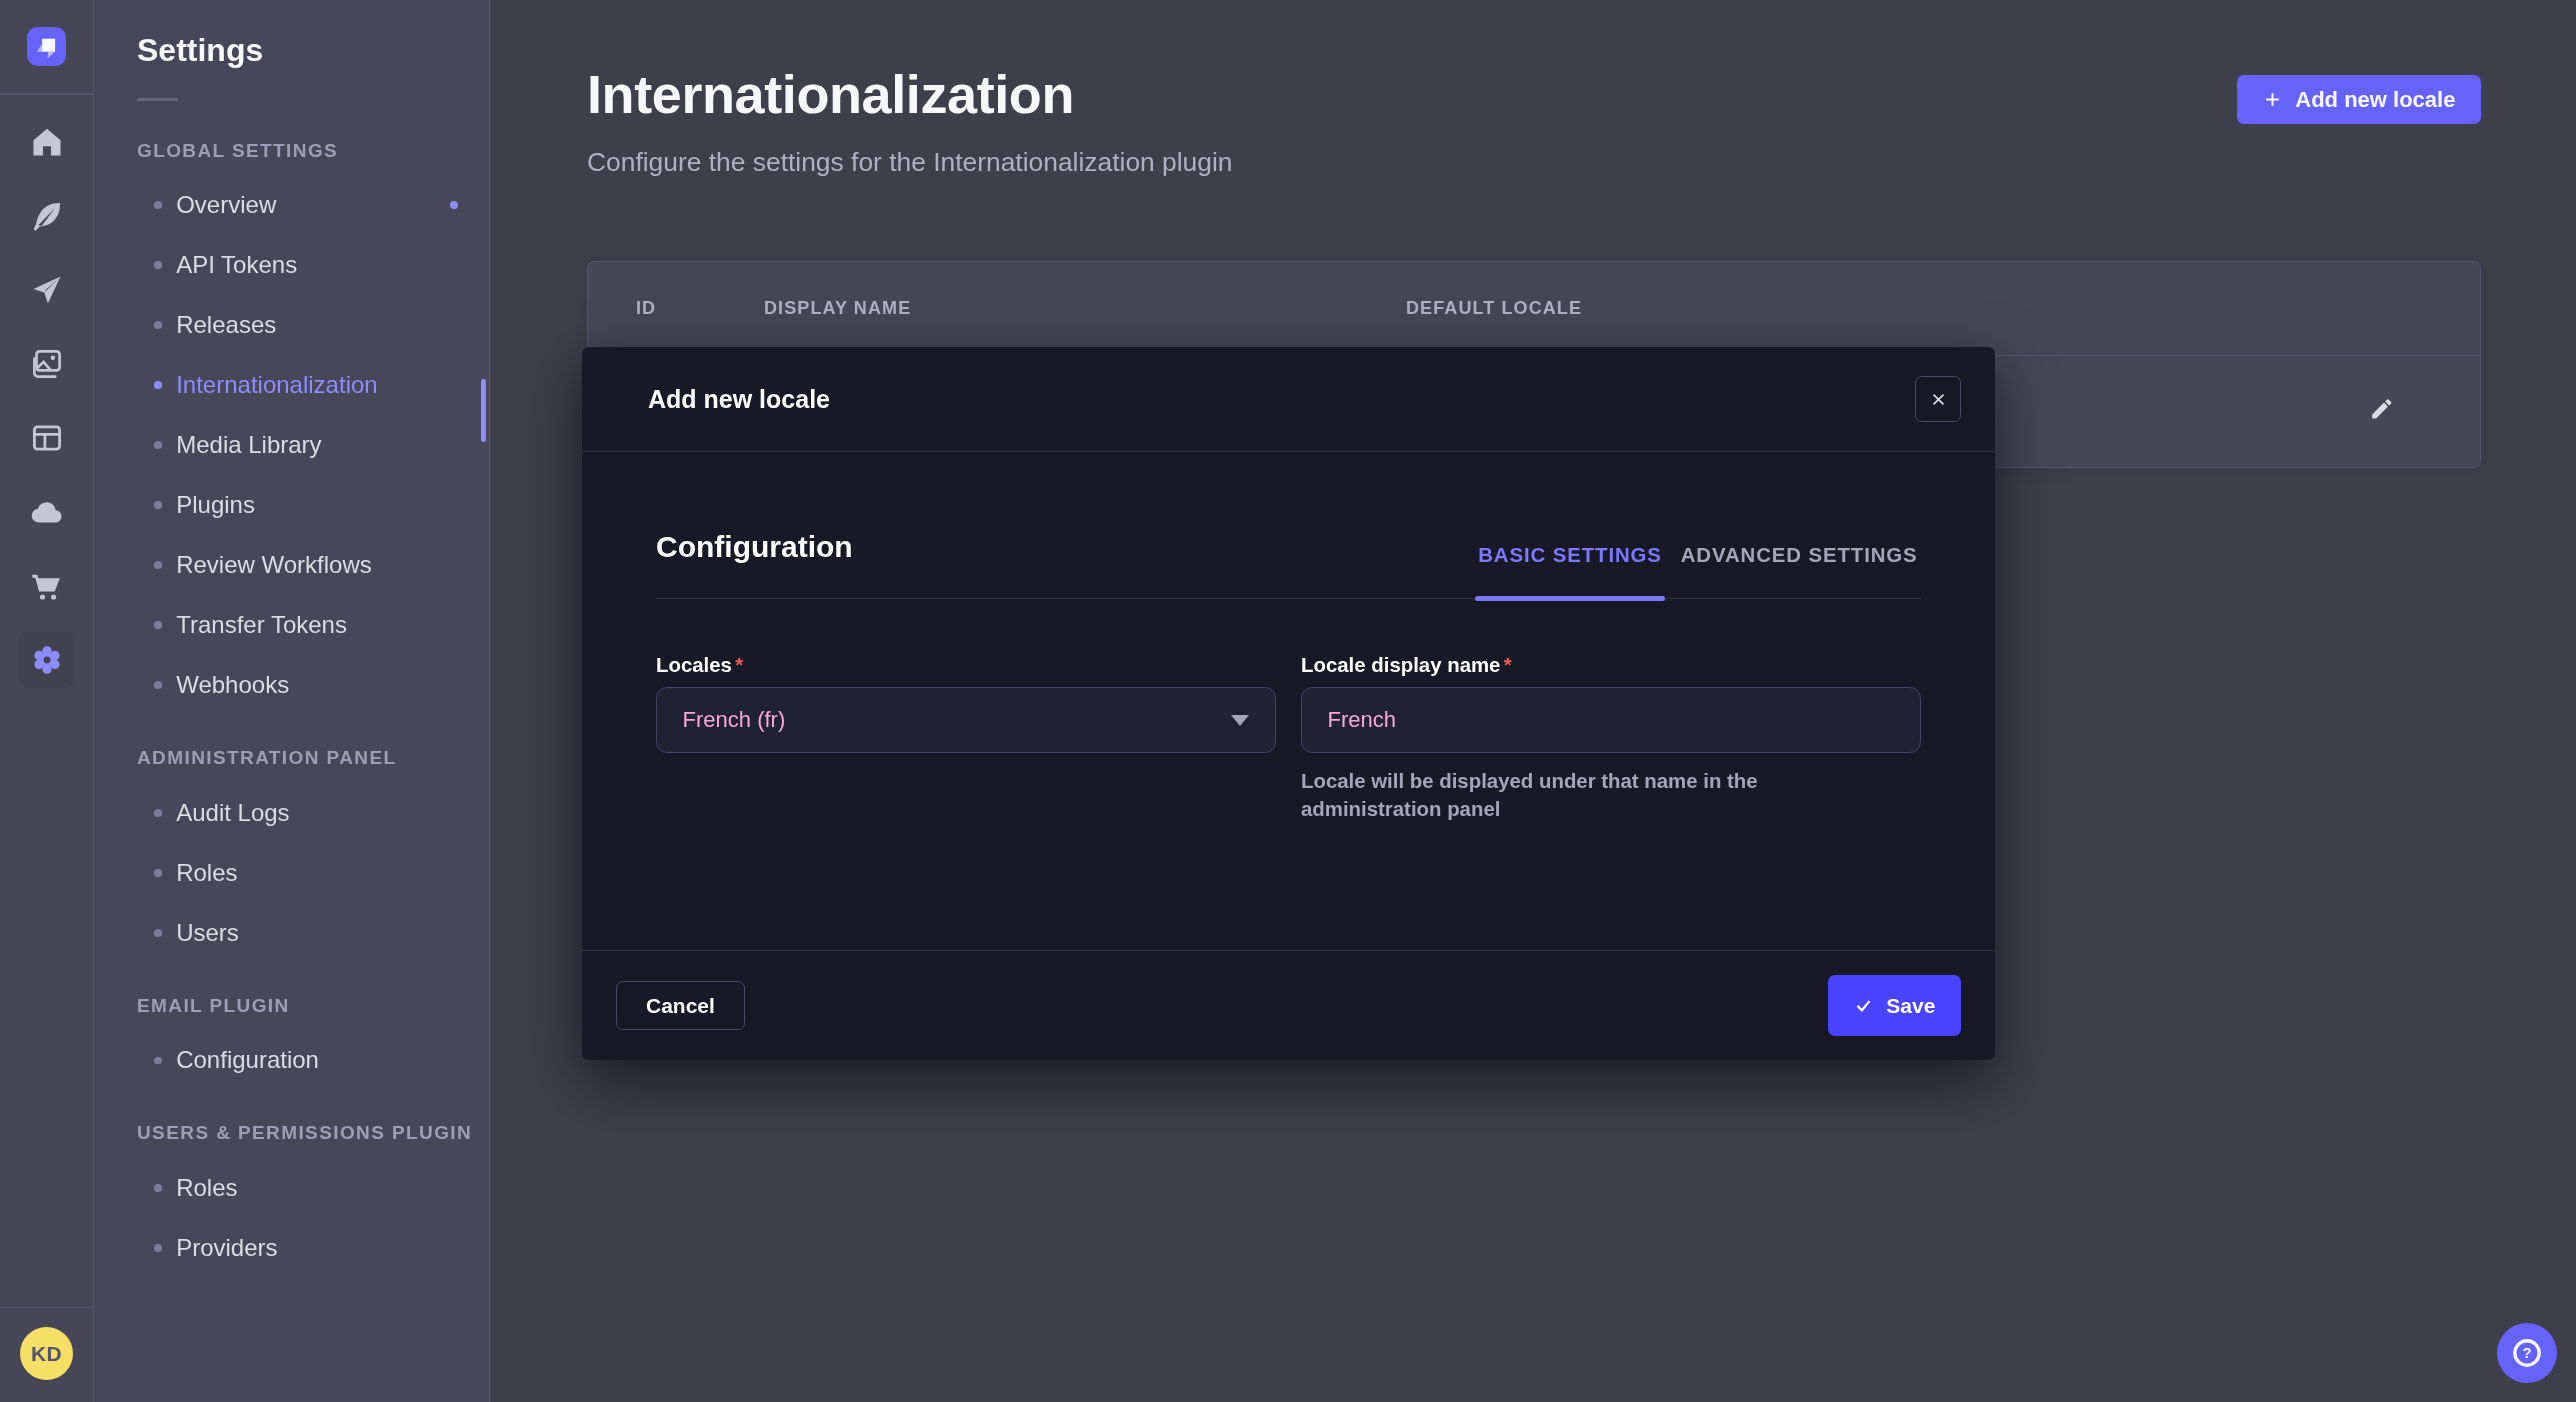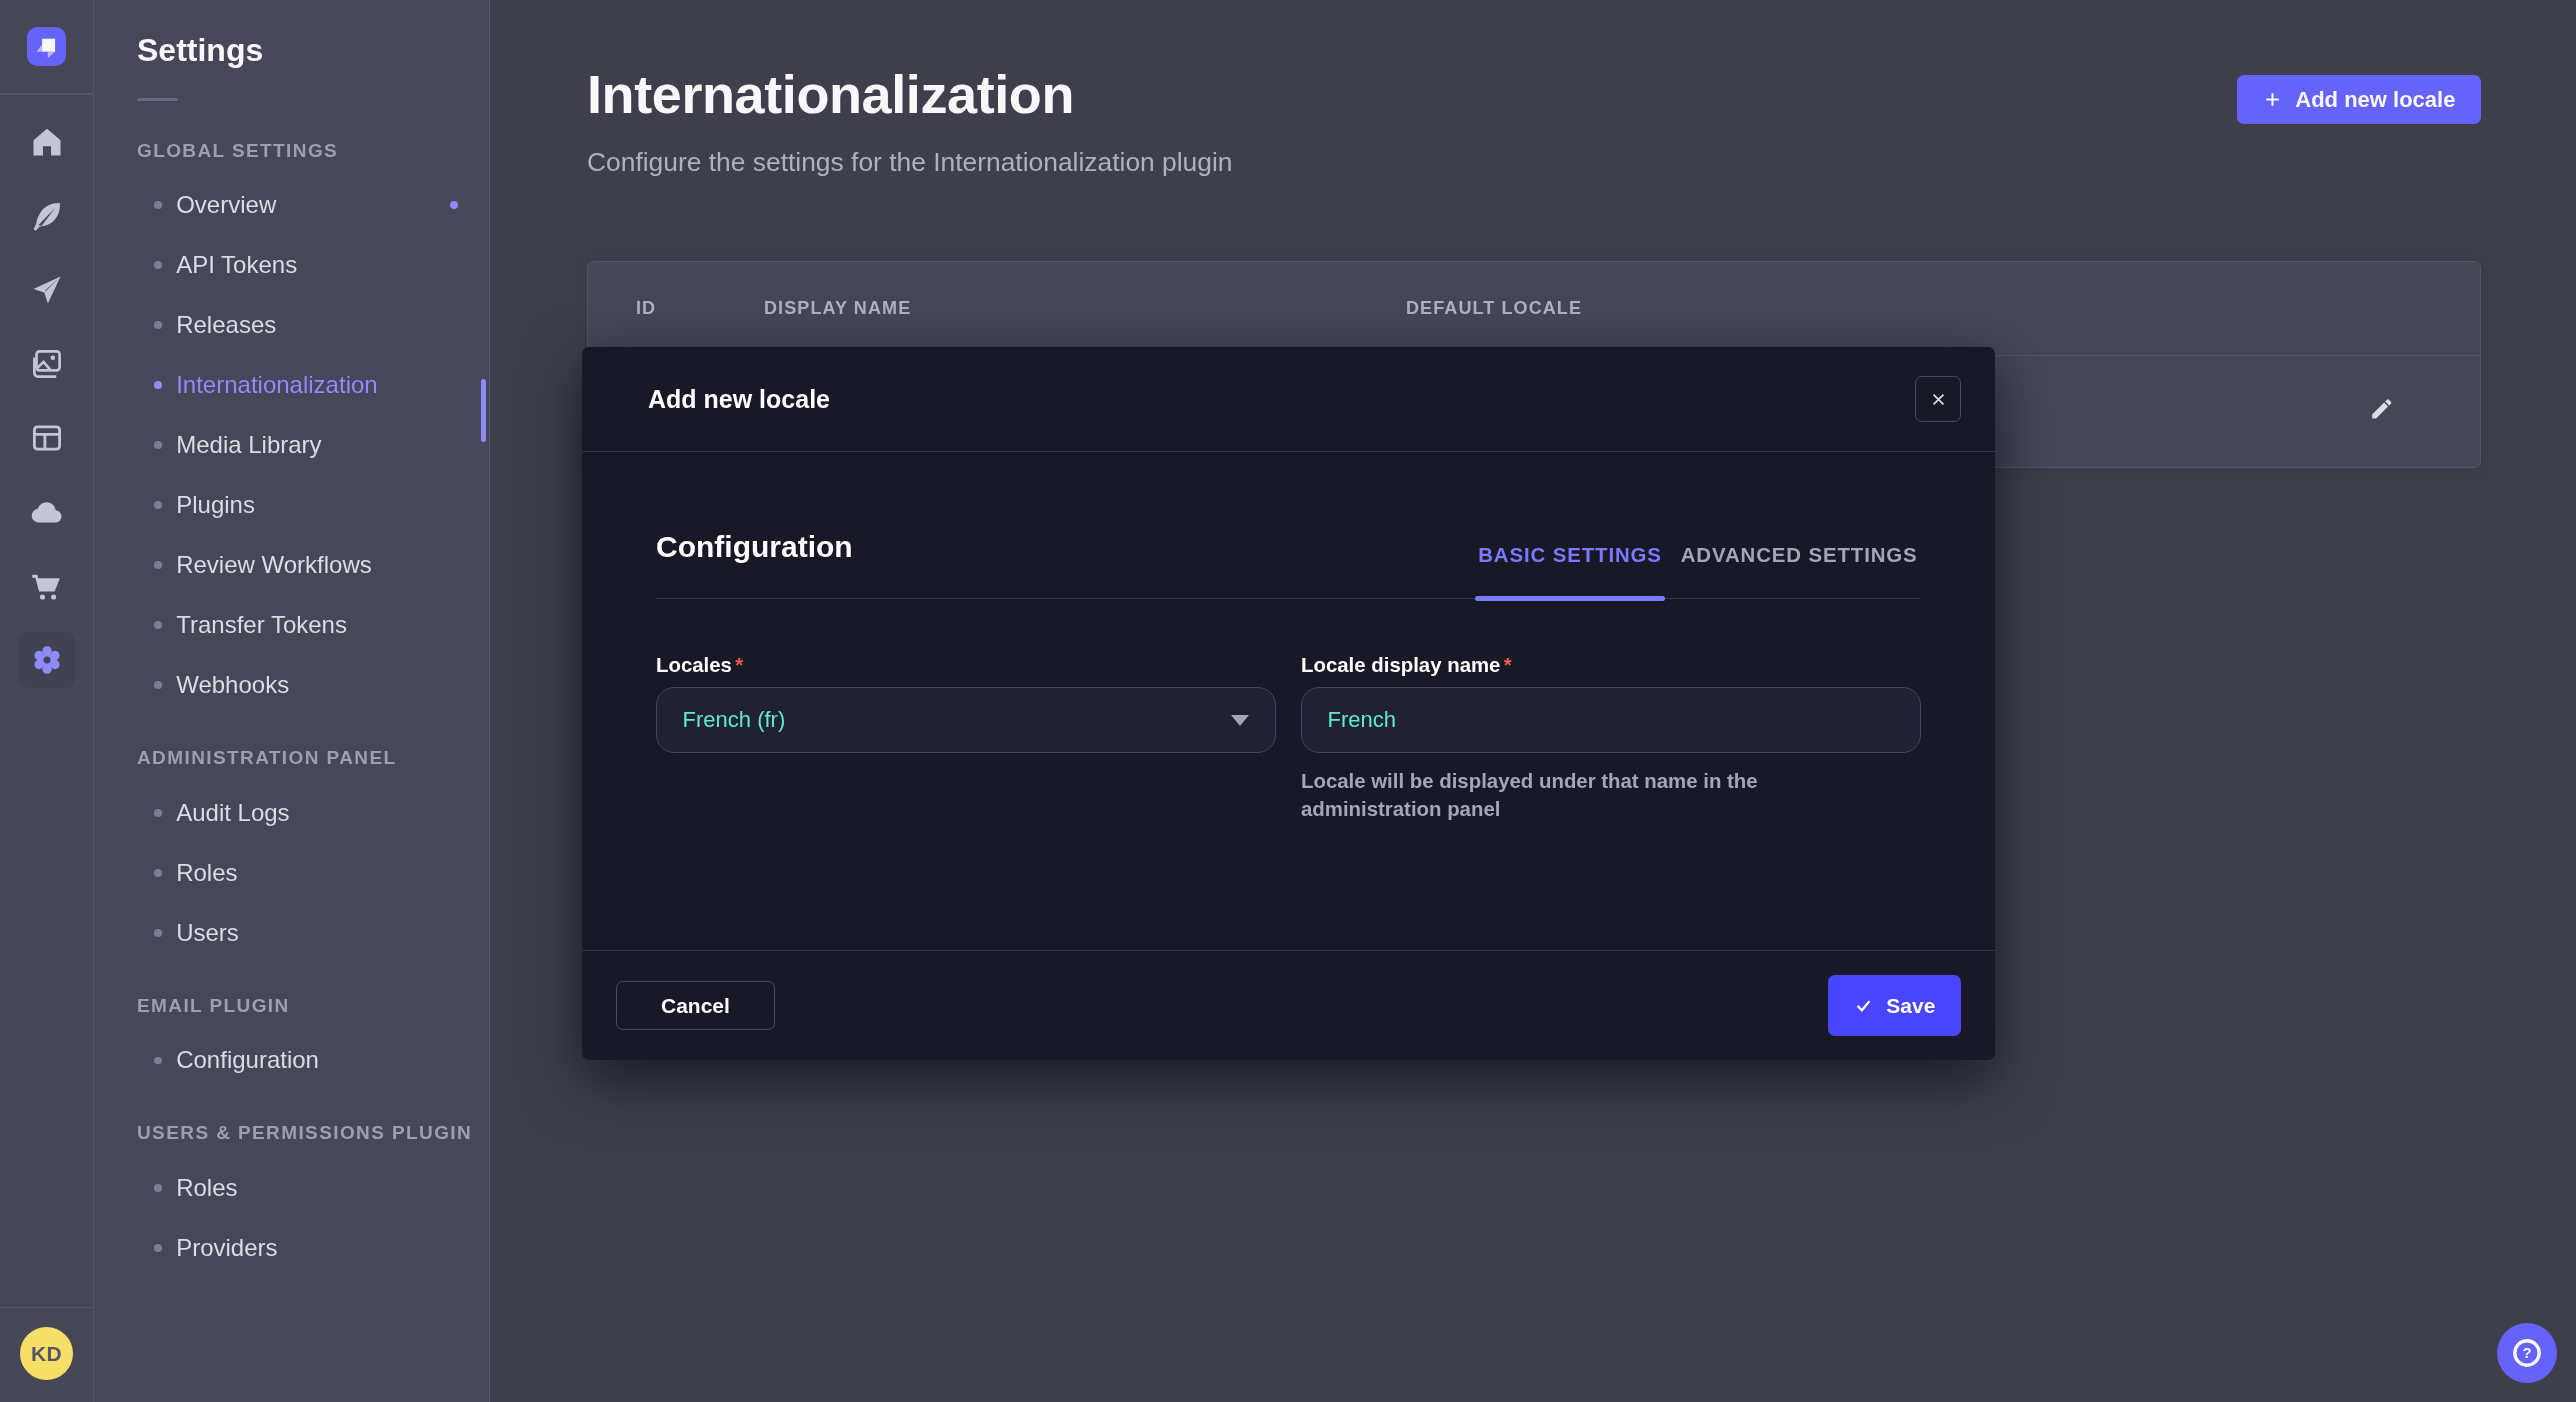--- a/index.html
+++ b/index.html
@@ -126,34 +126,34 @@
   .tab.active { color:#7b79ff; }
   .tab.active::after {
     content:""; position:absolute; left:0; right:0; bottom:-3.4px; height:5.1px;
     background:#7b79ff; border-radius:2.6px;
   }
   .fields-row { display:grid; grid-template-columns:1fr 1fr; column-gap:25px; margin-top:55px; }
   .f-label { font-size:20.4px; font-weight:600; }
   .req { color:#ee5e52; margin-left:3.4px; }
   .field {
     margin-top:10.2px; height:66px; background:#212134; border:1.7px solid #42426b;
-    border-radius:18px; display:flex; align-items:center; padding:0 25.6px;
-    font-size:22px; color:#5eead4; width:100%;
+    border-radius:11px; display:flex; align-items:center; padding:0 25.6px;
+    font-size:22px; color:#f9a8d4; width:100%;
   }
   .select { justify-content:space-between; cursor:pointer; }
   .chev { width:0; height:0; border-left:9.4px solid transparent; border-right:9.4px solid transparent;
     border-top:11px solid #a5a5ba; }
   input.field { font-family:inherit; outline:none; }
   .hint { margin-top:13.6px; font-size:20.4px; line-height:28px; color:#a5a5ba; max-width:588px;font-weight:bold; }
   .modal-foot {
     height:110px; flex-shrink:0; border-top:1.7px solid #32324d;
     display:flex; align-items:center; justify-content:space-between; padding:0 34px;
   }
   .btn-ghost {
-    height:49px; padding:0 44px; background:#181826; border:1.7px solid #4a4a6a; border-radius:6.8px;
+    height:49px; padding:0 29px; background:#181826; border:1.7px solid #4a4a6a; border-radius:6.8px;
     color:#fff; font-size:21px; font-weight:600; cursor:pointer; font-family:inherit;
   }
   .btn-primary.save { height:61px; font-size:21px; }
 
   
   .fab {
     position:absolute; right:19px; bottom:19px; width:60px; height:60px; border-radius:50%;
     background:#4945ff; border:none; cursor:pointer; z-index:3;
     display:flex; align-items:center; justify-content:center;
   }

